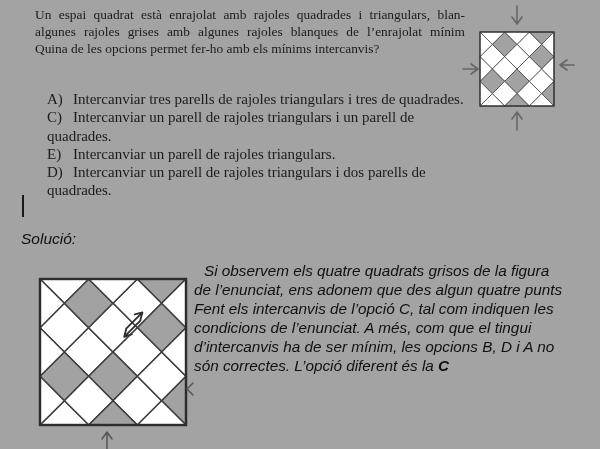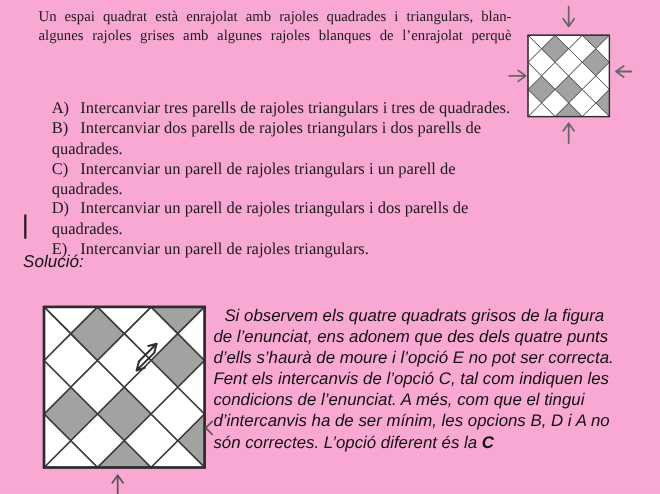--- a/index.html
+++ b/index.html
@@ -1,31 +1,31 @@
 <!DOCTYPE html>
 <html><head>
 <meta charset="utf-8">
 <style>
   html,body{margin:0;padding:0;background:#e8e8e8;}
-  #page{position:relative;width:600px;height:449px;background:#f9a8d4;overflow:hidden;
+  #page{position:relative;width:600px;height:449px;background:#a3a3a3;overflow:hidden;
         font-family:"Liberation Serif","DejaVu Serif",serif;color:#1b1b1b;}
   
   #statement{position:absolute;left:35px;top:6px;width:430px;font-size:13.4px;line-height:17.2px;}
   #statement .jline{text-align:justify;text-align-last:justify;}
   
   #options{position:absolute;left:47px;top:90px;width:420px;font-size:15px;line-height:18.3px;}
   #options .opt-label{display:inline-block;width:26px;}
   
   #caret{position:absolute;left:22px;top:195px;width:2px;height:22px;background:#1a1a1a;}
   
   #solucio-label{position:absolute;left:21px;top:230px;font-family:"Liberation Sans","DejaVu Sans",sans-serif;
                  font-style:italic;font-size:15.5px;color:#111;}
   #solution-text{position:absolute;left:194px;top:261px;width:404px;
                  font-family:"Liberation Sans","DejaVu Sans",sans-serif;font-style:italic;
-                 font-size:15.3px;line-height:19.1px;color:#101010;margin-top:17px;}
+                 font-size:15.3px;line-height:19.1px;color:#101010;}
   #solution-text .sline.first{text-indent:10px;}
   #solution-text .answer{font-weight:bold;}
   
   #figure-small{position:absolute;left:461px;top:2px;}
   #figure-large{position:absolute;left:32px;top:272px;}
   .fig-arrow{stroke:#666;stroke-width:1.6;fill:none;stroke-linecap:round;stroke-linejoin:round;}
   .big-arrow{stroke:#555;stroke-width:1.5;fill:none;stroke-linecap:round;stroke-linejoin:round;}
   .swap-arrow{stroke:#2f2f2f;stroke-width:1.8;fill:none;stroke-linecap:round;stroke-linejoin:round;}
   .tiling polygon{stroke:#3b3b3b;stroke-width:1.4;stroke-linejoin:round;}
   .tiling rect{fill:none;stroke:#2c2c2c;stroke-width:2.4;}
@@ -67,45 +67,45 @@
         <polygon fill="#ffffff" points="0,0 0,48 24,24"></polygon>
         <polygon fill="#ffffff" points="0,48 0,96 24,72"></polygon>
         <polygon fill="#ffffff" points="0,96 0,144 24,120"></polygon>
         <rect x="0" y="0" width="144" height="144"></rect>
       </g>
     </defs>
   </svg>
 
   <div id="statement">
     <div class="jline">Un espai quadrat està enrajolat amb rajoles quadrades i triangulars, blan-</div>
-    <div class="jline">algunes rajoles grises amb algunes rajoles blanques de l’enrajolat perquè</div>
+    <div class="jline">algunes rajoles grises amb algunes rajoles blanques de l’enrajolat mínim</div>
+    <div>Quina de les opcions permet fer-ho amb els mínims intercanvis?</div>
   </div>
 
   <svg id="figure-small" width="118" height="134" viewBox="0 0 118 134">
     <g>
         <path class="fig-arrow" d="M56 4 L56 21 M51 15 L56 22 L61 15"></path>
       </g>
     <g>
         <path class="fig-arrow" d="M2 67 L16 67 M10 62 L17 67 L10 72"></path>
       </g>
     <g>
         <path class="fig-arrow" d="M113 63 L100 63 M106 58 L99 63 L106 68"></path>
       </g>
     <g>
         <path class="fig-arrow" d="M56 128 L56 111 M51 117 L56 110 L61 117"></path>
       </g>
     <use href="#argyle" transform="translate(19,30) scale(0.5139)"></use>
   </svg>
 
   <div id="options">
     <div class="opt"><span class="opt-label">A)</span><span>Intercanviar tres parells de rajoles triangulars i tres de quadrades.</span></div>
-    <div class="opt"><span class="opt-label">B)</span><span>Intercanviar dos parells de rajoles triangulars i dos parells de quadrades.</span></div>
     <div class="opt"><span class="opt-label">C)</span><span>Intercanviar un parell de rajoles triangulars i un parell de quadrades.</span></div>
+    <div class="opt"><span class="opt-label">E)</span><span>Intercanviar un parell de rajoles triangulars.</span></div>
     <div class="opt"><span class="opt-label">D)</span><span>Intercanviar un parell de rajoles triangulars i dos parells de quadrades.</span></div>
-    <div class="opt"><span class="opt-label">E)</span><span>Intercanviar un parell de rajoles triangulars.</span></div>
   </div>
 
   <div id="caret"></div>
 
   <div id="solucio-label">Solució:</div>
 
   <svg id="figure-large" width="172" height="180" viewBox="0 0 172 180">
     <use href="#argyle" transform="translate(8,7) scale(1.0139)"></use>
     <g transform="translate(8,7) scale(1.0139)">
       <g>
@@ -118,21 +118,20 @@
     <g>
         <path class="big-arrow" d="M75 177 L75 162 M70 167 L75 160 L80 167"></path>
       </g>
     <g>
         <path class="big-arrow" d="M161 111 L155 117 L161 123"></path>
       </g>
   </svg>
 
   <div id="solution-text">
     <div class="sline first">Si observem els quatre quadrats grisos de la figura</div>
-    <div class="sline">de l’enunciat, ens adonem que des dels quatre punts</div>
-    <div class="sline">d’ells s’haurà de moure i l’opció E no pot ser correcta.</div>
+    <div class="sline">de l’enunciat, ens adonem que des algun quatre punts</div>
     <div class="sline">Fent els intercanvis de l’opció C, tal com indiquen les</div>
     <div class="sline">condicions de l’enunciat. A més, com que el tingui</div>
     <div class="sline">d’intercanvis ha de ser mínim, les opcions B, D i A no</div>
     <div class="sline"><span>són correctes. L’opció diferent és la </span><span class="answer">C</span></div>
   </div>
 
 </div>
 
 </body></html>

